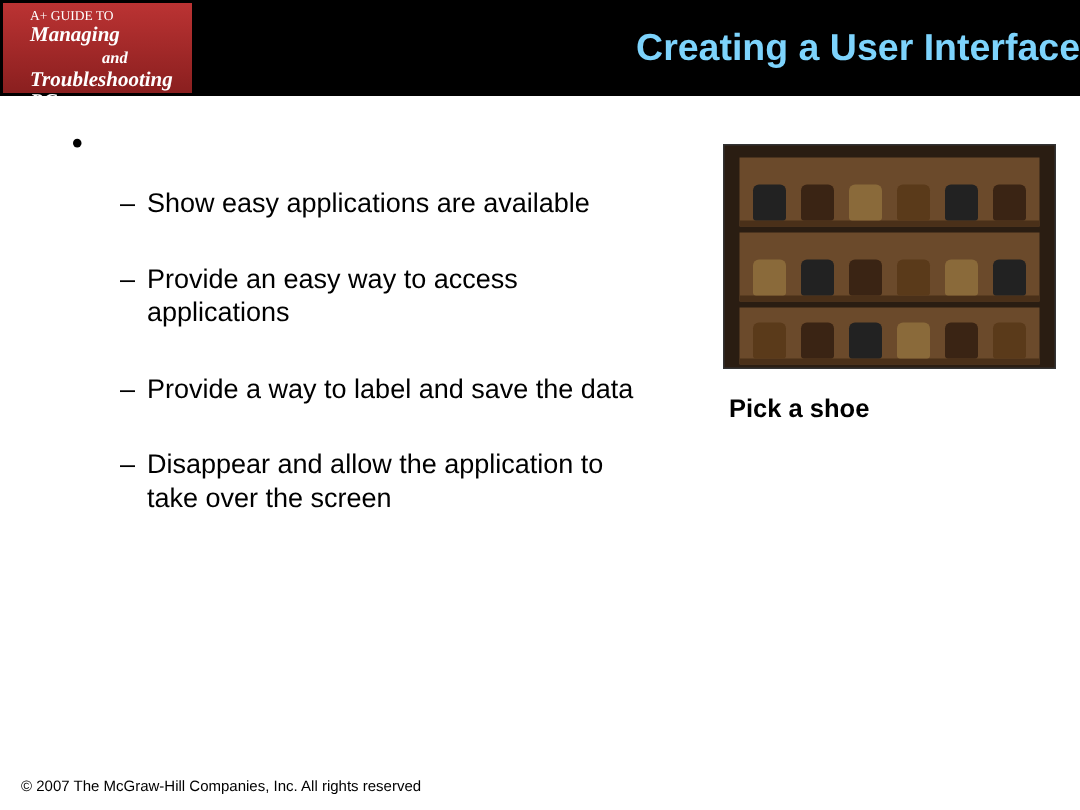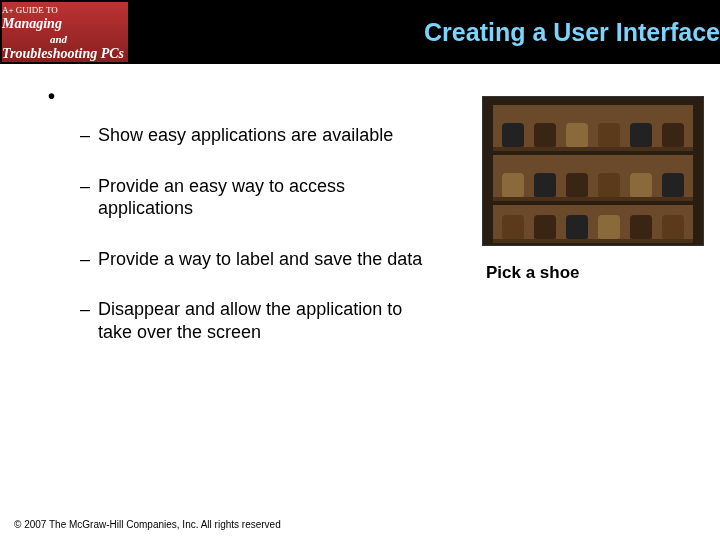--- a/index.html
+++ b/index.html
@@ -21,21 +21,21 @@
   }
   .logo-badge {
     width: 130px;
     height: 64px;
     background: linear-gradient(#b33, #8a1f1f);
     border: 2px solid #000;
     box-sizing: border-box;
     display: flex;
     flex-direction: column;
     justify-content: flex-start;
-    padding: 4px 0;
+    padding: 4px 18px;
     font-family: Georgia, 'Times New Roman', serif;
     color: #fff;
     line-height: 1.05;
   }
   .logo-top {
     font-size: 9px;
     color: #fff;
     margin-bottom: 2px;
   }
   .logo-main1 {

